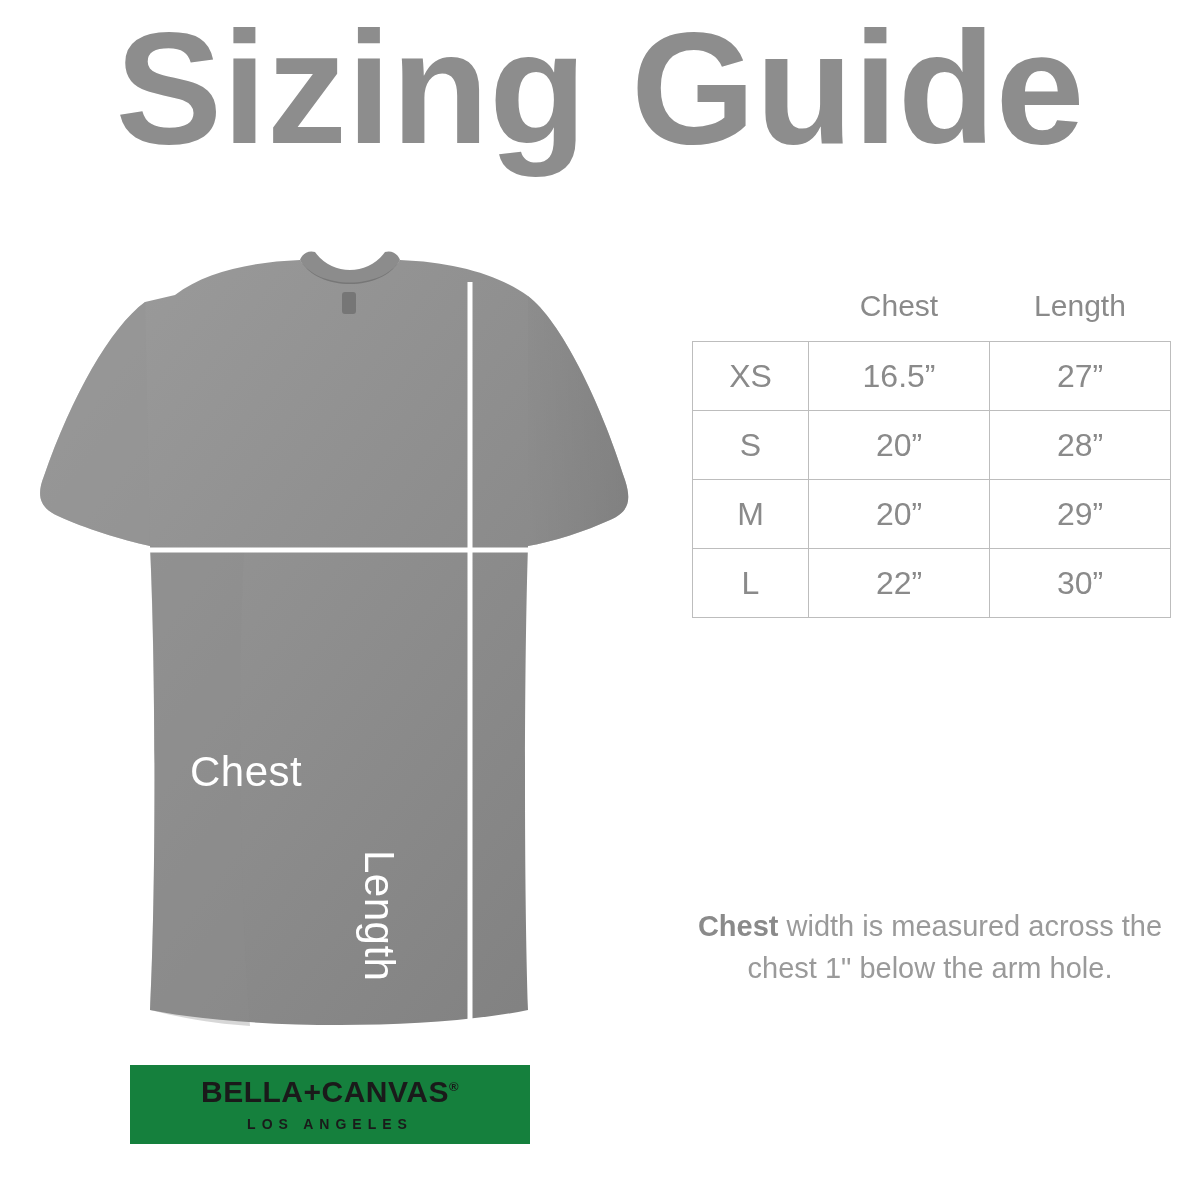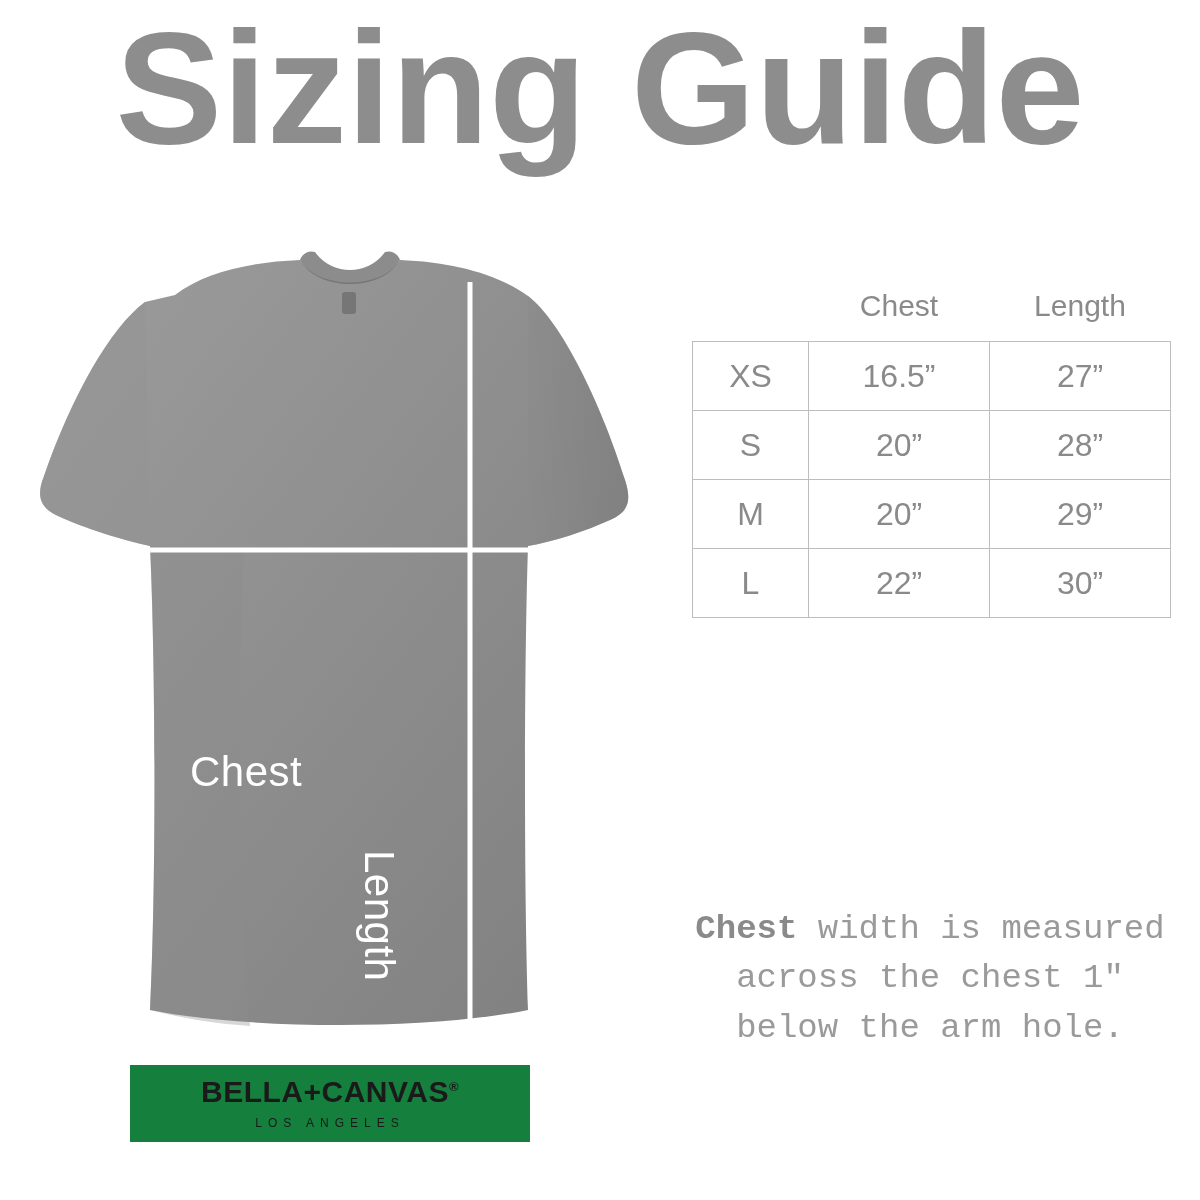--- a/index.html
+++ b/index.html
@@ -75,22 +75,22 @@
     color: #1a1a1a;
     letter-spacing: 0.5px;
   }
   .brand-name .reg {
     font-size: 13px;
     vertical-align: super;
     font-weight: 700;
   }
   .brand-sub {
     margin-top: 7px;
-    font-size: 12px;
-    font-weight: 400;
+    font-size: 14px;
+    font-weight: 700;
     letter-spacing: 6px;
     color: #1a1a1a;
   }
 
   
   .table-wrap {
     position: absolute;
     left: 692px;
     top: 288px;
     width: 478px;
@@ -120,24 +120,23 @@
   table.size-table col.c-size { width: 116px; }
   table.size-table col.c-chest { width: 181px; }
   table.size-table col.c-length { width: 181px; }
 
   
   .notes {
     position: absolute;
     left: 690px;
     top: 905px;
     width: 480px;
-    font-size: 34px;
+    font-size: 29px;
     line-height: 1.45;
     color: #9a9a9a;
-    font-family: Liberation Mono, monospace;
   }
   .notes p {
     margin: 0 0 38px 0;
     text-align: center;
   }
   .notes b {
     color: #8a8a8a;
     font-weight: 700;
   }
 </style>

